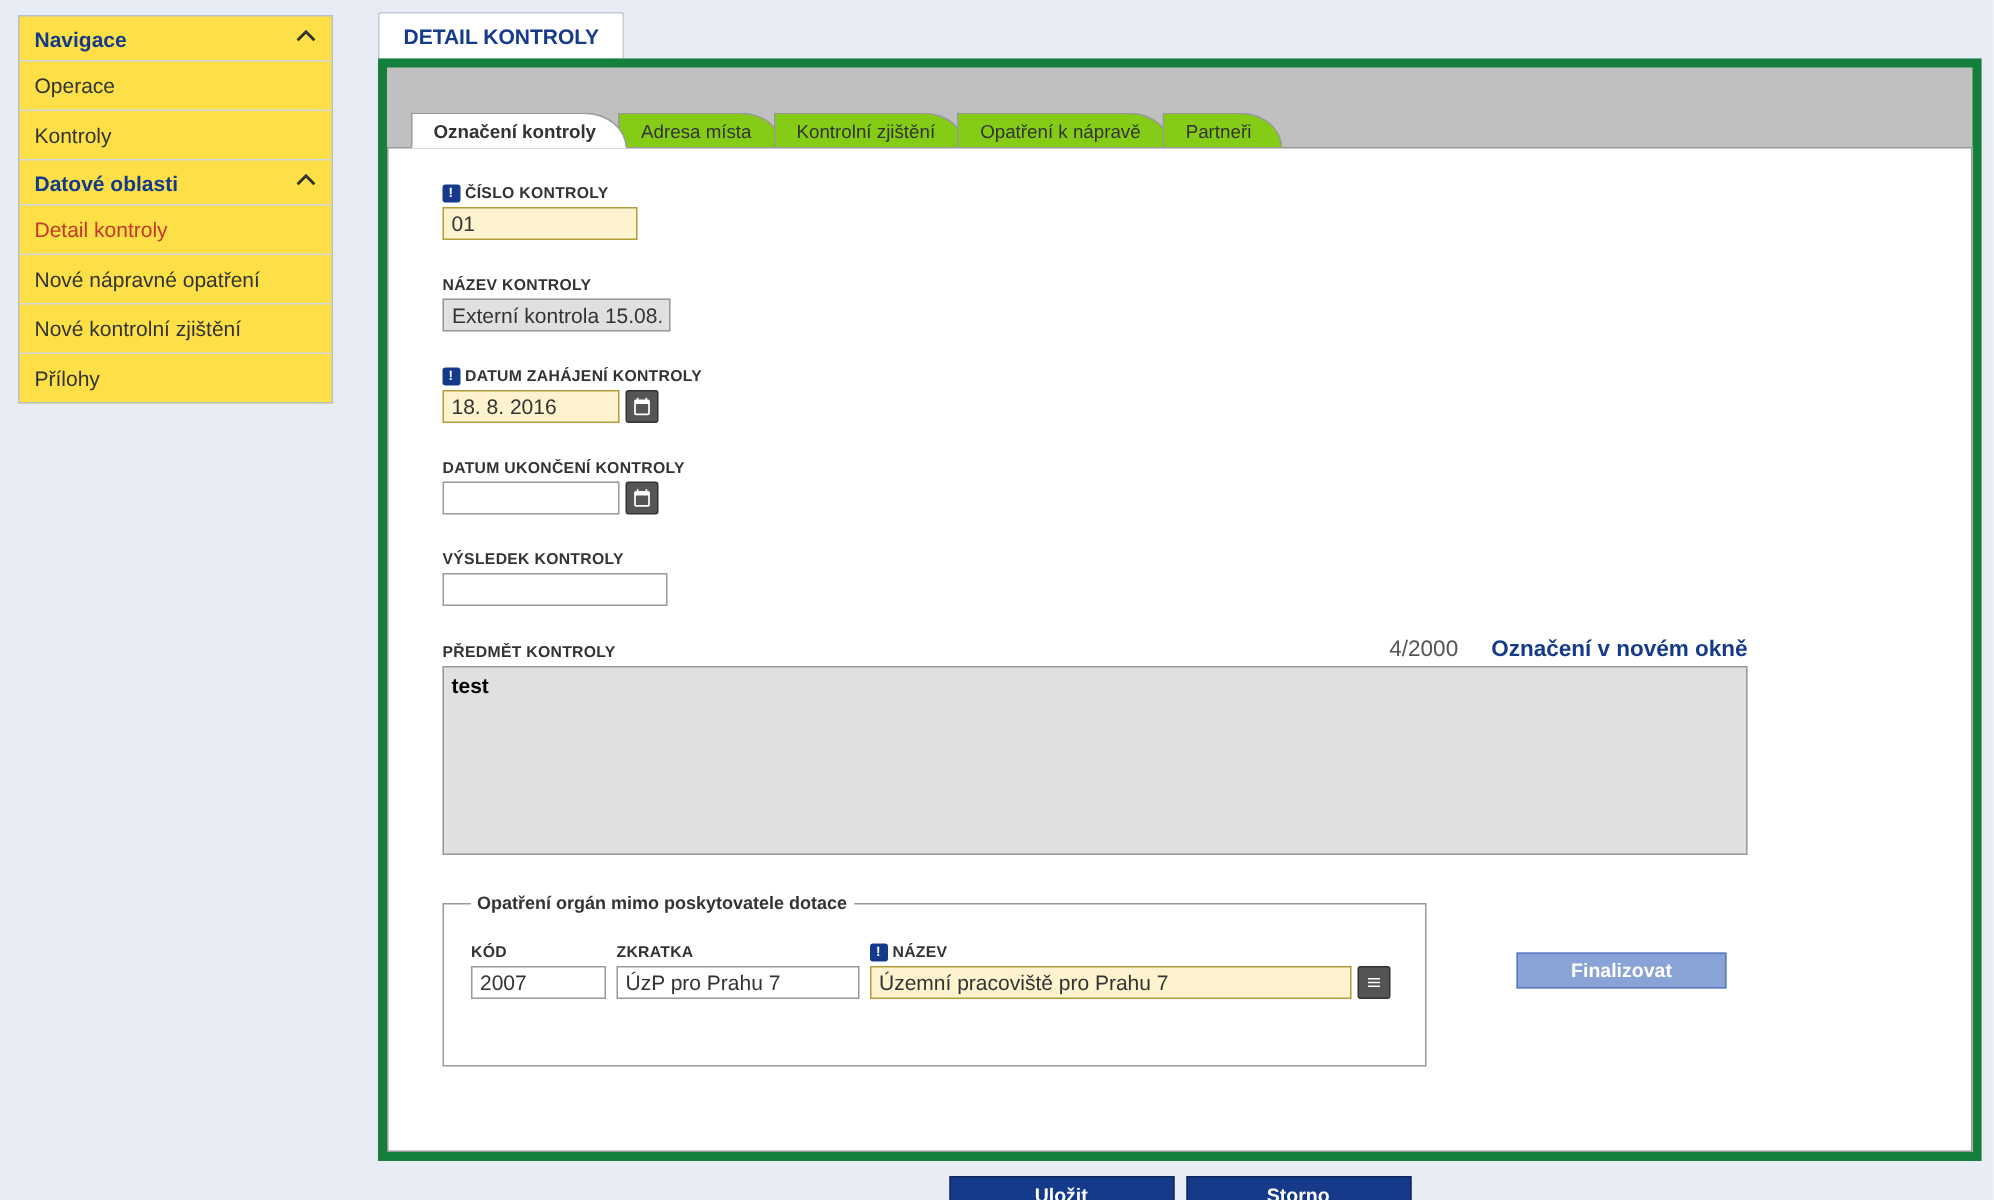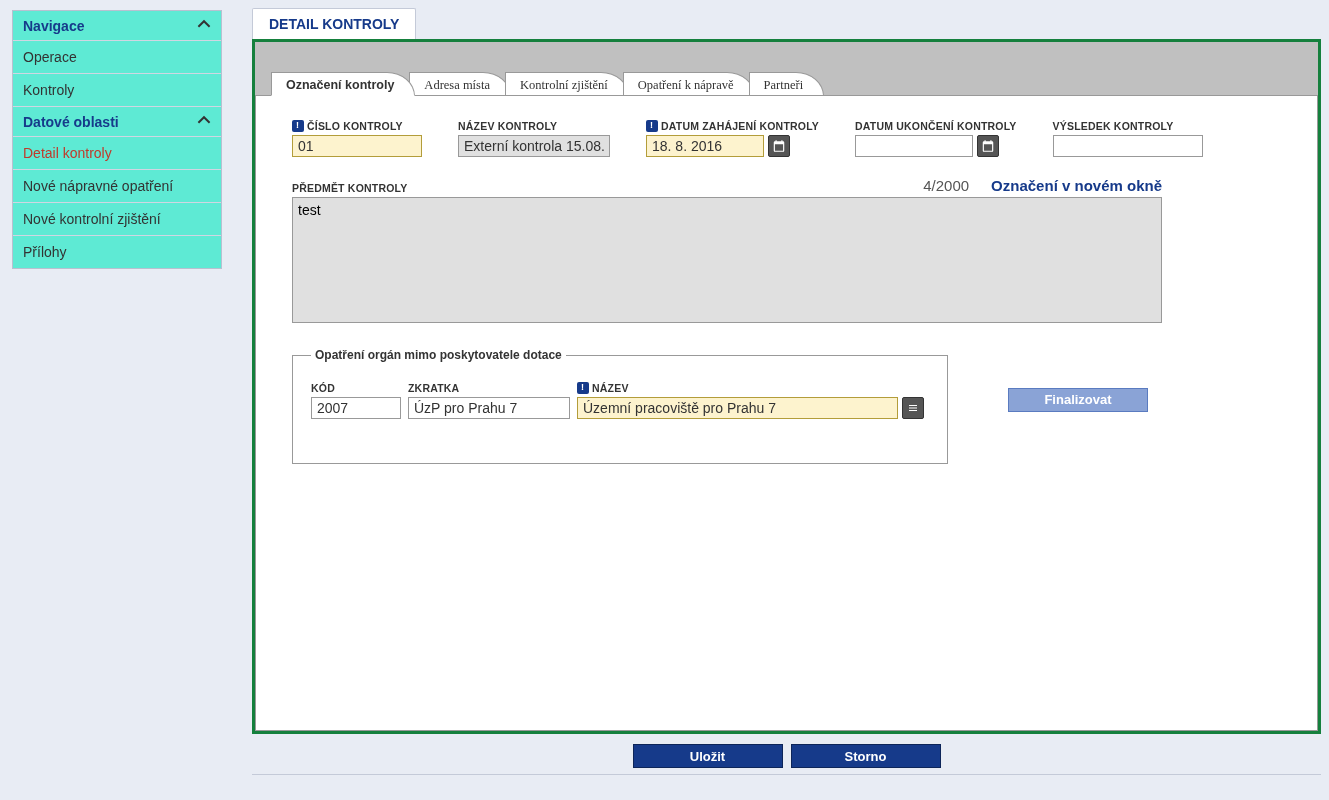--- a/index.html
+++ b/index.html
@@ -7,57 +7,57 @@
       font-family: Arial, sans-serif;
       background: #e8ecf4;
       font-size: 13px;
       color: #333;
       width: 1329px;
       height: 800px;
       overflow: hidden;
     }
     .layout { display: flex; height: 100%; }
     .sidebar { width: 232px; padding: 10px 10px 0 12px; }
-    .nav-panel { background: #5eead4; border: 1px solid #b8c0d0; }
+    .nav-panel { background: #fde047; border: 1px solid #b8c0d0; }
     .nav-header {
       display: flex; justify-content: space-between; align-items: center;
       padding: 6px 10px; border-bottom: 1px solid #d0d6e2;
       font-weight: bold; color: #163a8a; font-size: 14px;
     }
     .nav-header .chev { font-size: 14px; color: #333; }
     .nav-item {
       padding: 8px 10px; border-bottom: 1px solid #d0d6e2;
       color: #333; font-size: 14px; cursor: pointer;
     }
     .nav-item.active { color: #c0392b; }
     .nav-item:last-child { border-bottom: none; }
 
     .main { flex: 1; padding: 8px 8px 0 20px; display: flex; flex-direction: column; }
     .page-tab {
       display: inline-block; background: #fff; border: 1px solid #c4cad8;
       border-bottom: none; padding: 7px 16px; font-weight: bold;
       color: #163a8a; font-size: 14px; border-radius: 2px 2px 0 0;
     }
     .content-wrap {
-      background: #c0c0c0; border: 3px solid #15803d;
+      background: #c0c0c0; border: 6px solid #15803d;
       flex: 0 0 auto; padding: 0;
     }
     .tabstrip { display: flex; padding: 30px 0 0 16px; gap: 0; align-items: flex-end; }
     .tab {
       background: #fff; border: 1px solid #999;
       padding: 4px 20px 4px 14px; font-size: 12.5px; color: #333;
       position: relative; cursor: pointer; height: 24px; line-height: 16px;
       border-top-right-radius: 28px 24px;
       margin-right: -6px;
     }
     .tab.active { font-weight: bold; z-index: 2; border-bottom-color: #fff; }
-    .tab:not(.active) { background: #ffffff; font-family: Liberation Serif, serif; }
+    .tab:not(.active) { background: #84cc16; }
     .form-panel { background: #fff; border: 1px solid #999; margin: -1px 0 0 0; padding: 24px 28px 56px 36px; min-height: 636px; position: relative;}
     
-    .row1 { display: flex; gap: 36px; margin-bottom: 20px; }
+    .row1 { display: flex; gap: 24px; margin-bottom: 20px; flex-direction: column; }
     .field { display: flex; flex-direction: column; }
     .lbl { font-size: 10.5px; font-weight: bold; color: #333; margin-bottom: 3px; letter-spacing: 0.2px; display: flex; align-items: center; gap: 3px;}
     .req-icon {
       display: inline-block; width: 12px; height: 12px; background: #163a8a;
       border-radius: 2px; position: relative;
     }
     .req-icon::after { content:"!"; color:#fff; font-size:9px; font-weight:bold; position:absolute; left:4px; top:0px;}
     .control {
       height: 22px; border: 1px solid #999; padding: 2px 5px;
       font-size: 14px; background: #fff; color: #333;
@@ -68,21 +68,21 @@
     .iconbtn { width: 22px; height: 22px; background: #555; border:1px solid #333; display:flex;align-items:center;justify-content:center;color:#fff;border-radius:2px;cursor:pointer;}
     .iconbtn svg { width:14px; height:14px; fill:#fff;}
     .iconbtn.list svg{width:12px;height:12px;}
 
     .subject-row { margin-bottom: 22px; }
     .subject-header { display:flex; justify-content: space-between; align-items: flex-end; margin-bottom:3px;}
     .subject-header .lbl{margin-bottom:0;}
     .subject-meta { display:flex; gap:22px; align-items:baseline; font-size:15px;}
     .counter { color:#555; }
     .newwin { color:#163a8a; font-weight:bold; cursor:pointer;}
-    .textarea { width: 870px; height: 126px; border:1px solid #999; background:#e0e0e0; padding:4px 5px; font-size:14px; resize:none; font-family:inherit;}
+    .textarea { width: 870px; height: 126px; border:1px solid #999; background:#e0e0e0; padding:4px 5px; font-size:14px; resize:none; font-family:inherit;font-weight:bold;}
     
     fieldset.org { border:1px solid #999; padding: 20px 18px 44px 18px; width: 656px; display:inline-block; vertical-align:top;}
     fieldset.org legend { font-size:12px; color:#333; padding:0 4px; font-weight:bold;}
     .org-row { display:flex; gap:7px; }
     
     .finalize-btn {
       display:inline-block; vertical-align: top; margin-left: 60px; margin-top: 40px;
       width: 140px; height: 24px; background: #8aa3d6; border: 1px solid #5a7bc0;
       color: #fff; font-weight: bold; font-size: 13px; cursor: pointer; text-align:center; line-height:22px;
     }

